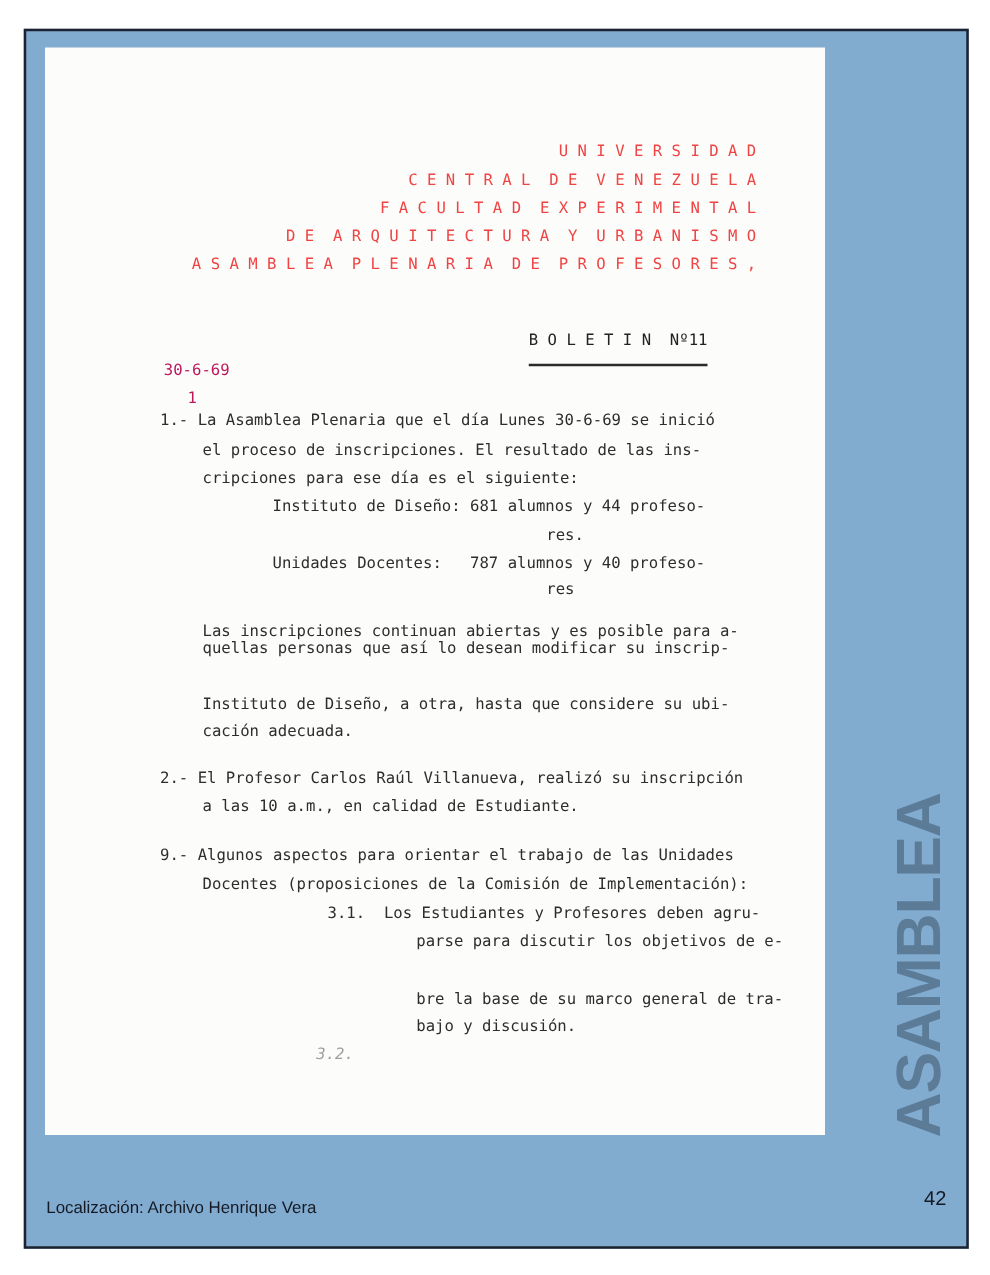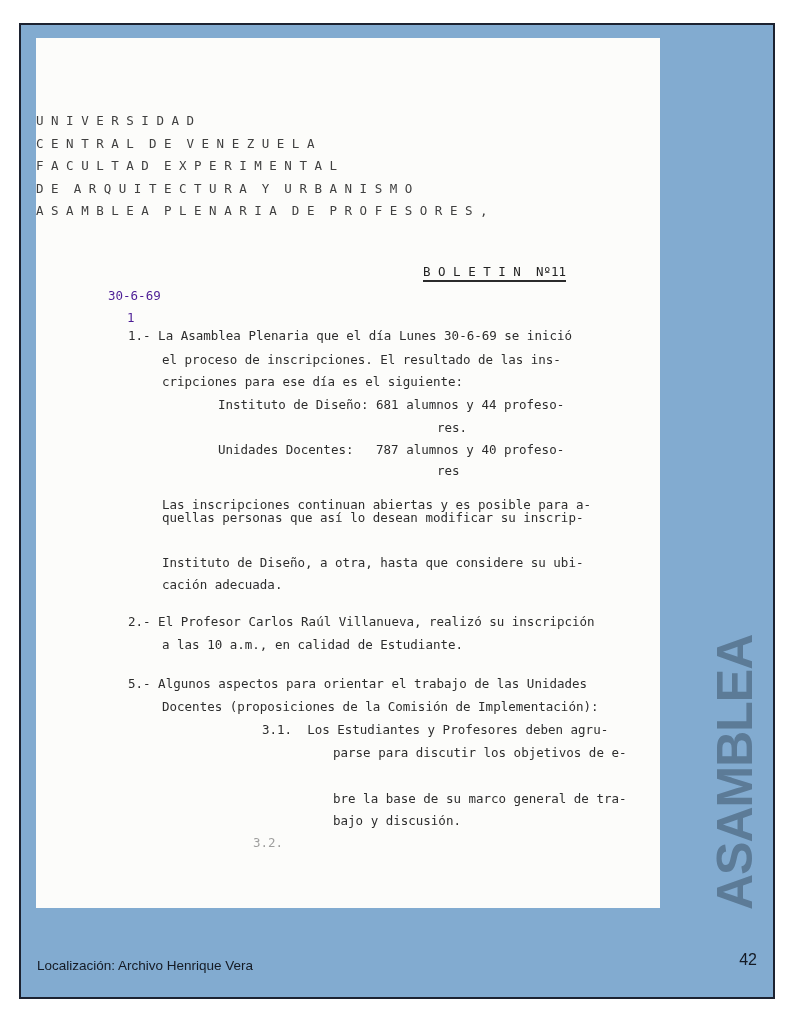--- a/index.html
+++ b/index.html
@@ -24,51 +24,52 @@
     left: 15px; top: 13px;
     width: 624px; height: 870px;
     background: #fcfcfa;
     color: #2d2d2d;
     font-size: 12.5px;
   }
   .doc-header {
     position: absolute;
     top: 72px; left: 0;
     width: 569px;
-    text-align: left;
+    text-align: right;
     line-height: 22.5px;
-    color: #404040;
+    color: #ef4444;
   }
   .hline { white-space: pre; }
   .bulletin {
     position: absolute;
     top: 226px; left: 387px;
     white-space: pre;
     color: #222222;
   }
   .bulletin span {
     display: inline-block;
     border-bottom: 2px solid #2b2b2b;
-    padding-bottom: 1px;
+    padding-bottom: 12px;
     white-space: pre;
   }
   .doc-date, .doc-marker {
     position: absolute;
     white-space: pre;
-    color: #4c1d95;
+    color: #be185d;
+    margin-left: 23px;
   }
   .doc-date { top: 250px; left: 72px; }
   .doc-marker { top: 272px; left: 91px; }
   .dline {
     position: absolute;
     white-space: pre;
     line-height: 15px;
     color: #2d2d2d;
   }
-  .faded { opacity: 0.45; }
+  .faded { opacity: 0.45; font-style: italic; }
   .side-label {
     position: absolute;
     left: 685px; top: 885px;
     width: 296px; height: 58px;
     transform: rotate(-90deg);
     transform-origin: top left;
     font-family: "Liberation Sans", sans-serif;
     font-weight: bold;
     font-size: 50px;
     letter-spacing: -1px;
@@ -119,21 +120,21 @@
       <div class="dline" style="top:359px;left:182px">Instituto de Diseño: 681 alumnos y 44 profeso-</div>
       <div class="dline" style="top:382px;left:401px">res.</div>
       <div class="dline" style="top:404px;left:182px">Unidades Docentes:   787 alumnos y 40 profeso-</div>
       <div class="dline" style="top:425px;left:401px">res</div>
       <div class="dline" style="top:459px;left:126px">Las inscripciones continuan abiertas y es posible para a-</div>
       <div class="dline" style="top:472px;left:126px">quellas personas que así lo desean modificar su inscrip-</div>
       <div class="dline" style="top:517px;left:126px">Instituto de Diseño, a otra, hasta que considere su ubi-</div>
       <div class="dline" style="top:539px;left:126px">cación adecuada.</div>
       <div class="dline" style="top:576px;left:92px">2.- El Profesor Carlos Raúl Villanueva, realizó su inscripción</div>
       <div class="dline" style="top:599px;left:126px">a las 10 a.m., en calidad de Estudiante.</div>
-      <div class="dline" style="top:638px;left:92px">5.- Algunos aspectos para orientar el trabajo de las Unidades</div>
+      <div class="dline" style="top:638px;left:92px">9.- Algunos aspectos para orientar el trabajo de las Unidades</div>
       <div class="dline" style="top:661px;left:126px">Docentes (proposiciones de la Comisión de Implementación):</div>
       <div class="dline" style="top:684px;left:226px">3.1.  Los Estudiantes y Profesores deben agru-</div>
       <div class="dline" style="top:707px;left:297px">parse para discutir los objetivos de e-</div>
       <div class="dline" style="top:753px;left:297px">bre la base de su marco general de tra-</div>
       <div class="dline" style="top:775px;left:297px">bajo y discusión.</div>
       <div class="dline faded" style="top:797px;left:217px">3.2.</div>
     </div>
 
     <div class="side-label">ASAMBLEA</div>
 

